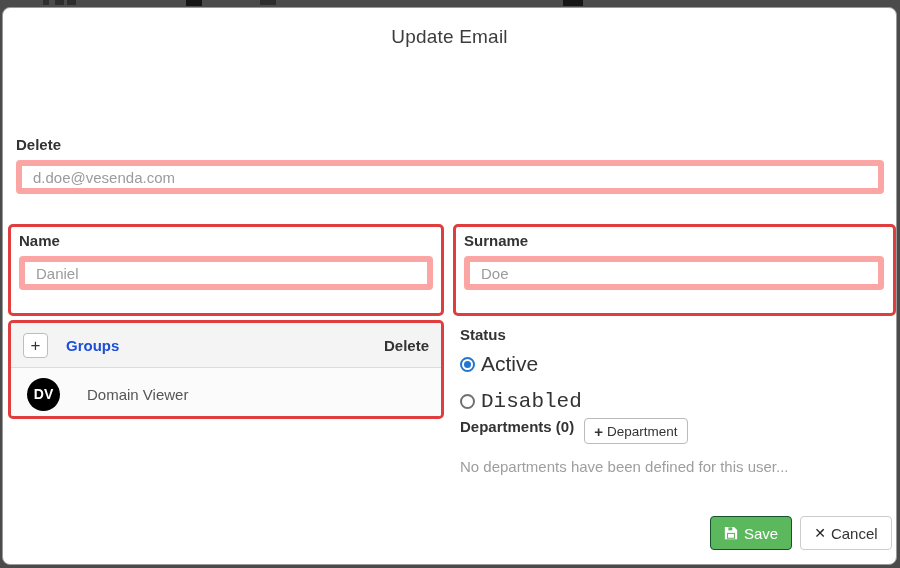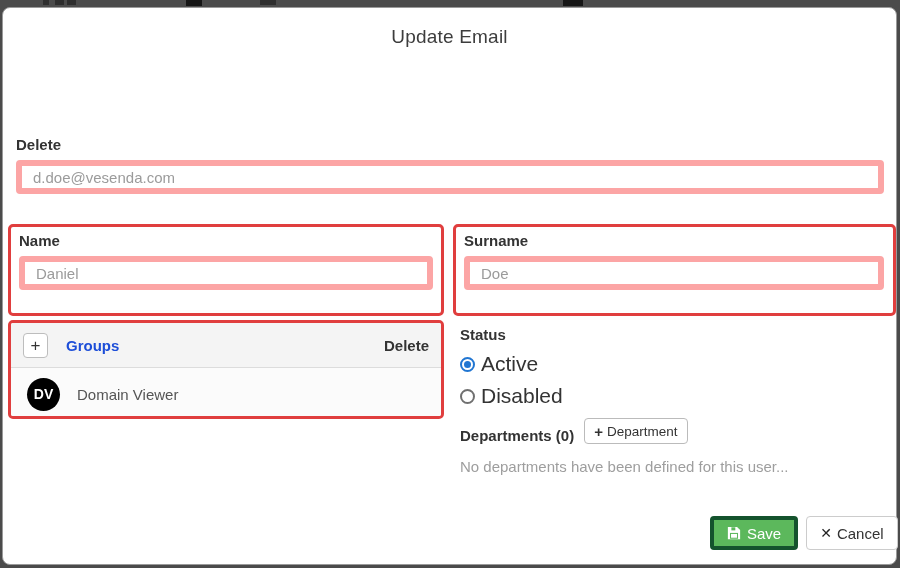--- a/index.html
+++ b/index.html
@@ -56,47 +56,47 @@
   .groups-title { margin-left:18px; font-size:15px; font-weight:bold; color:#1d4ed8; }
   .groups-delete { margin-left:auto; font-size:15px; font-weight:bold; color:#333; }
   .group-row {
     height:52px; background:#fbfbfb; display:flex; align-items:center; padding:0 16px;
   }
   .avatar {
     width:33px; height:33px; border-radius:50%; background:#000;
     color:#fff; font-size:14px; font-weight:bold;
     display:flex; align-items:center; justify-content:center; flex:0 0 auto;
   }
-  .group-name { margin-left:17px; font-size:15px; color:#555; }
+  .group-name { margin-left:27px; font-size:15px; color:#555; }
 
   .status-group { position:absolute; left:457px; top:318px; }
   .radio-row { display:flex; align-items:center; margin-top:9px; cursor:pointer; }
-  .radio-row + .radio-row { margin-top:8px; }
+  .radio-row + .radio-row { margin-top:14px;font-family:Liberation Mono, monospace; }
   .radio-outer {
     width:15px; height:15px; border-radius:50%; background:#fff;
     display:flex; align-items:center; justify-content:center; flex:0 0 auto;
   }
   .radio-checked .radio-outer { border:2px solid #2176d2; }
   .radio-unchecked .radio-outer { border:2px solid #707070; }
   .radio-dot { width:7px; height:7px; border-radius:50%; background:#2176d2; }
   .radio-label { margin-left:6px; font-size:21px; color:#333; }
 
   .departments-group { position:absolute; left:457px; top:410px; }
-  .departments-header { display:flex; align-items:flex-end; }
+  .departments-header { display:flex; align-items:flex-start; }
   .department-add-button {
     margin-left:10px; height:26px; padding:0 9px; background:#fff;
     border:1px solid #bbb; border-radius:4px; font-size:13.5px; color:#333;
     display:flex; align-items:center; cursor:pointer; font-family:inherit;
   }
   .department-add-button .plus-glyph { font-weight:bold; font-size:15px; margin-right:4px; }
   .departments-empty { margin-top:14px; font-size:15px; color:#9e9e9e; }
 
   .footer-buttons { position:absolute; top:508px; left:707px; display:flex; }
   .save-button {
-    height:34px; padding:0 13px; background:#5cb85c; border:4px solid #14532d;
+    height:34px; padding:0 13px; background:#5cb85c; border:1px solid #14532d;
     border-radius:4px; color:#fff; font-size:15px; font-family:inherit;
     display:flex; align-items:center; cursor:pointer;
   }
   .save-button svg { margin-right:6px; }
   .cancel-button {
     height:34px; margin-left:8px; padding:0 13px; background:#fff;
     border:1px solid #ccc; border-radius:4px; color:#333; font-size:15px;
     font-family:inherit; display:flex; align-items:center; cursor:pointer;
   }
   .cancel-x { font-weight:bold; font-size:14px; margin-right:5px; color:#222; }

